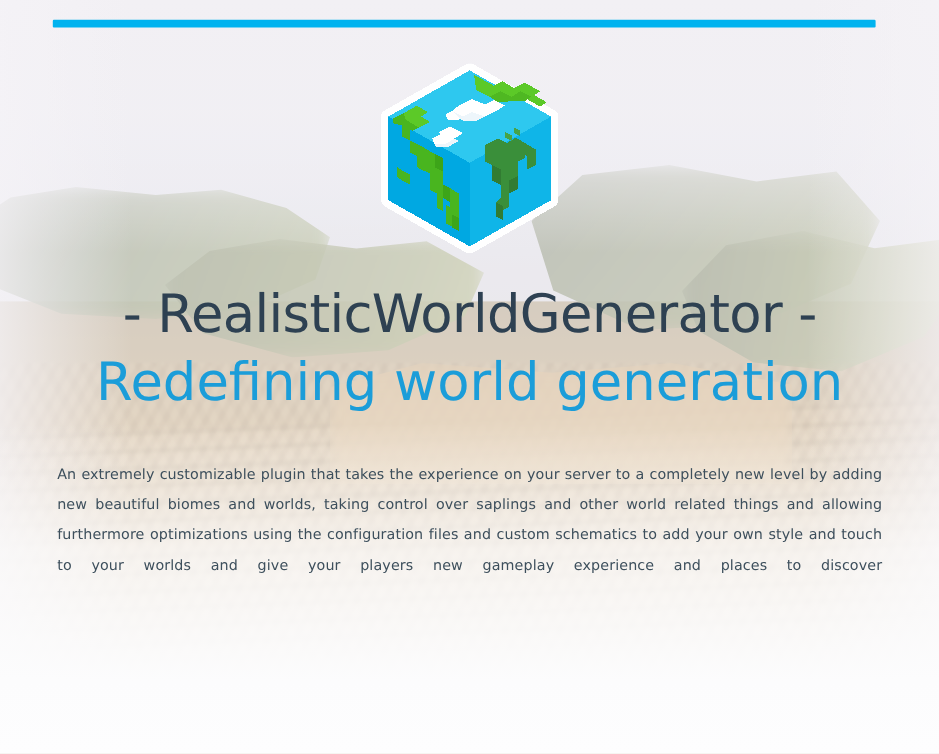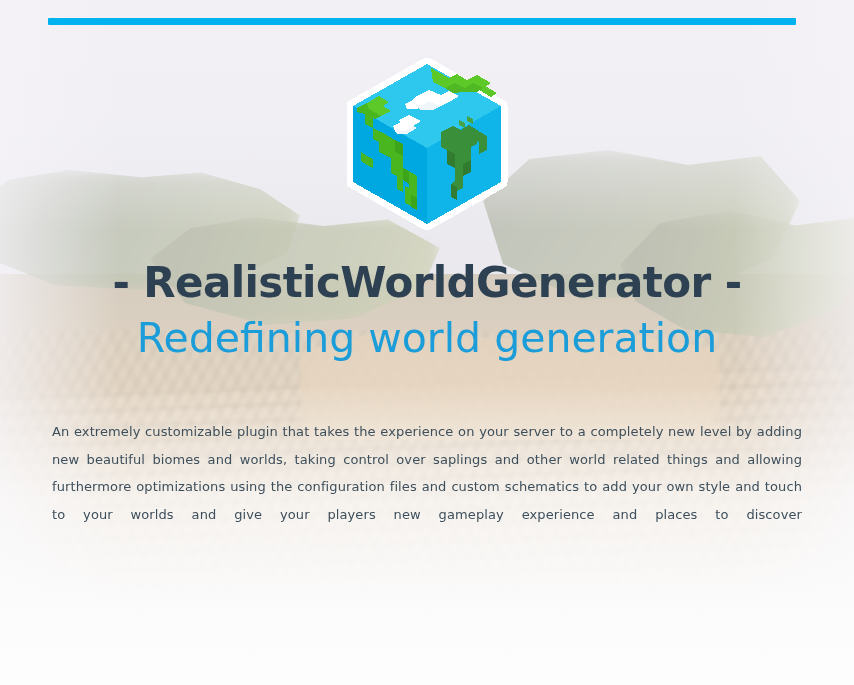--- a/index.html
+++ b/index.html
@@ -139,32 +139,32 @@
 
   
   .title-block {
     position: absolute;
     left: 0; right: 0;
     top: 262px;
     text-align: center;
   }
   .title-main {
     font-family: "DejaVu Sans", sans-serif;
-    font-weight: bold;
-    font-size: 42px;
+    font-weight: normal;
+    font-size: 48px;
     letter-spacing: -0.6px;
     color: #2e4152;
     line-height: 1.0;
     margin: 0;
     white-space: nowrap;
   }
   .title-sub {
     font-family: "DejaVu Sans", sans-serif;
     font-weight: normal;
-    font-size: 41px;
+    font-size: 48px;
     color: #1b9dd9;
     line-height: 1.0;
     margin: 14px 0 0 0;
     white-space: nowrap;
   }
 
   
   .desc {
     position: absolute;
     left: 52px;

